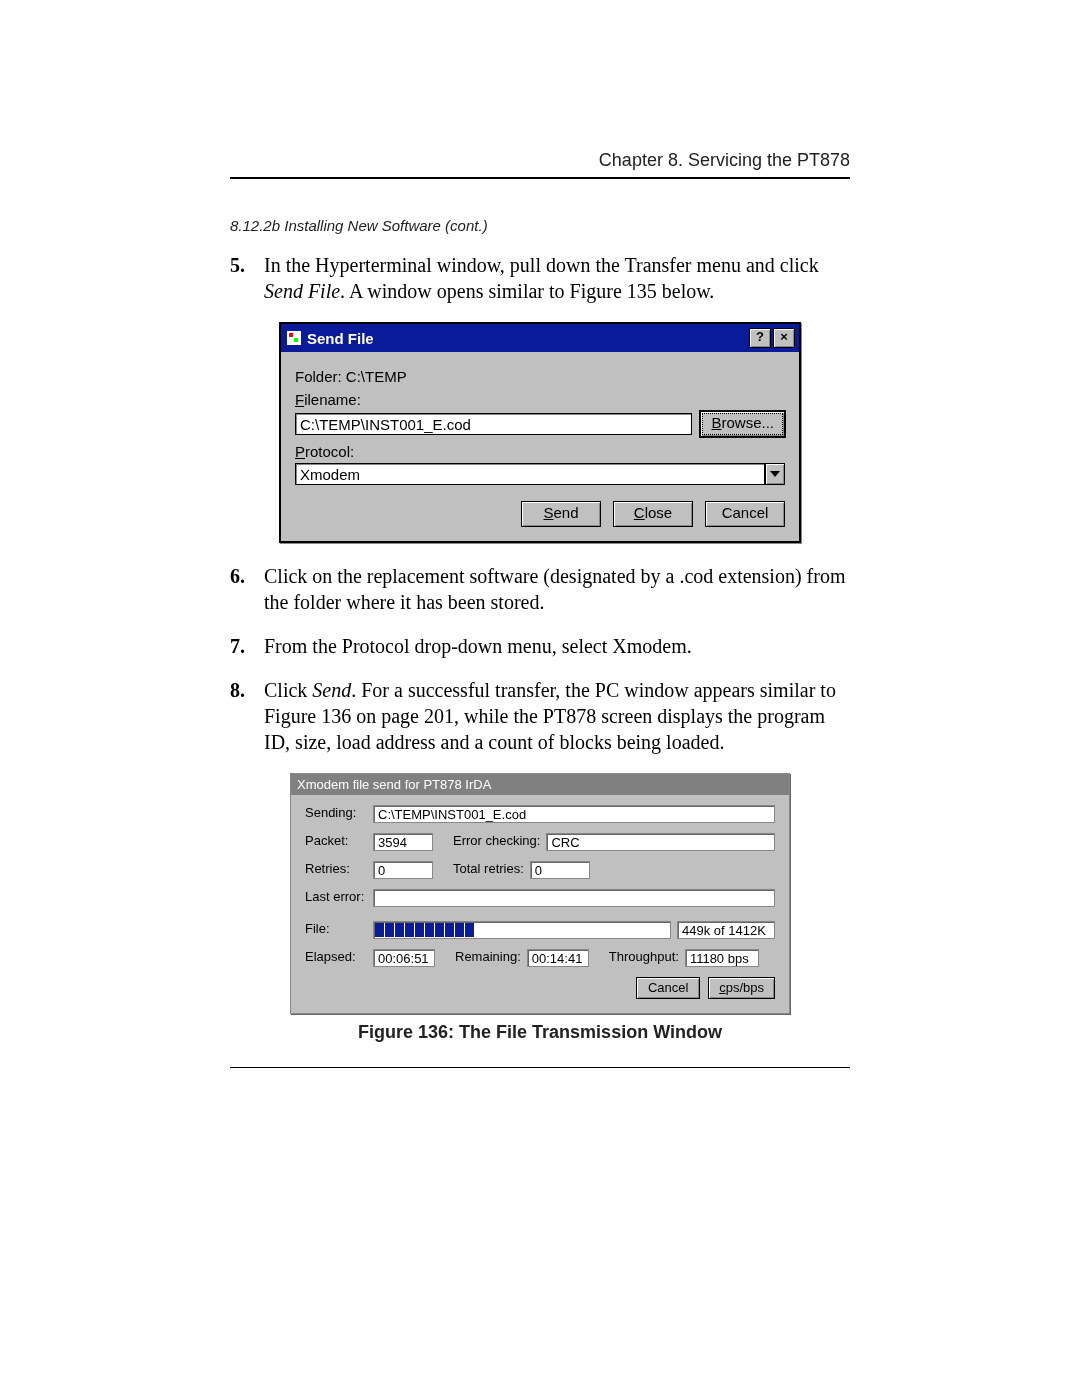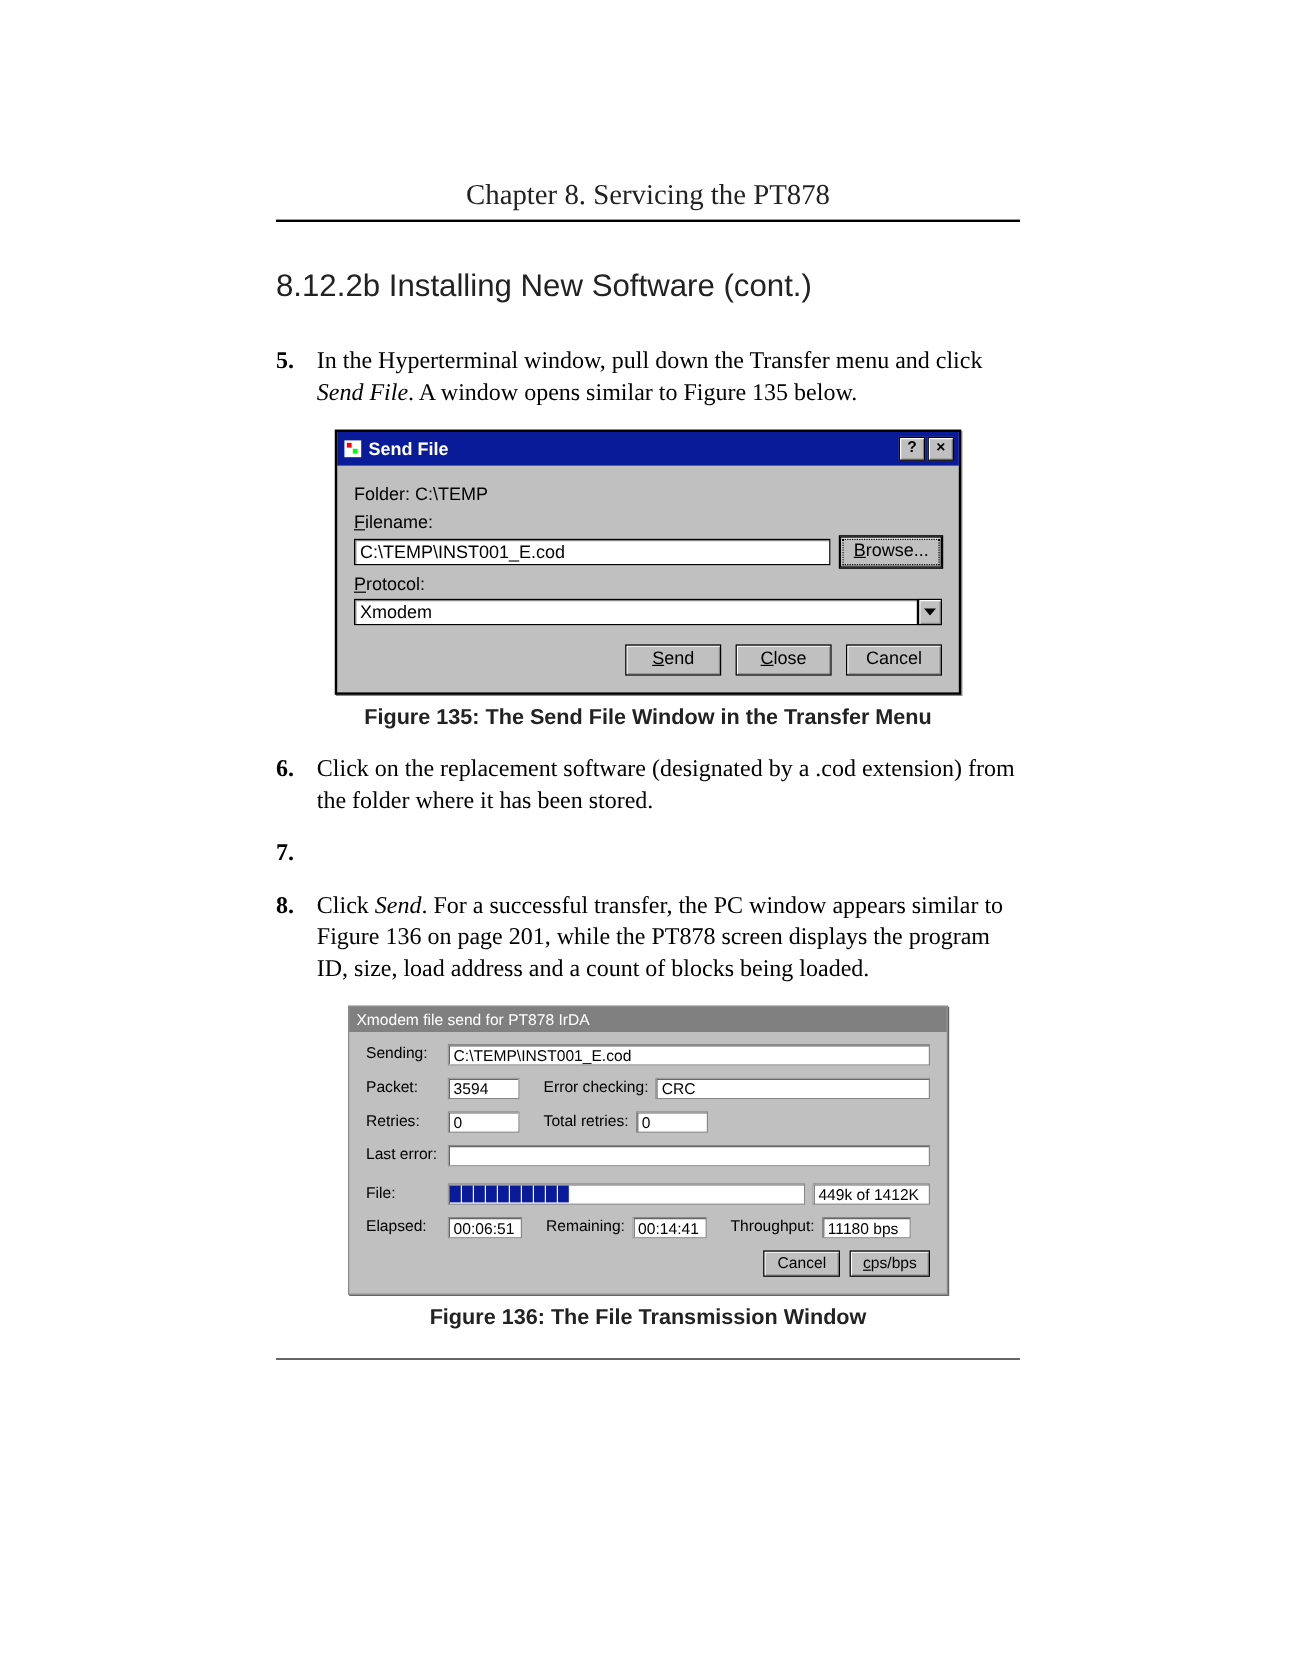--- a/index.html
+++ b/index.html
@@ -10,34 +10,35 @@
     width: 1080px;
   }
   .page {
     position: relative;
     width: 1080px;
     height: 1397px;
     box-sizing: border-box;
     padding: 150px 230px 120px 230px;
   }
   .chapter-header {
-    text-align: center;
-    font-size: 24px;
+    text-align: right;
+    font-size: 18px;
     color: #222;
     margin-bottom: 6px;
-    font-family: Liberation Serif, serif;
+    font-family: Liberation Sans, sans-serif;
   }
   .top-rule {
     border-top: 2px solid #000;
     margin-bottom: 38px;
   }
   .section-title {
-    font-size: 26px;
+    font-style: italic;
+    font-size: 15px;
     color: #222;
-    margin-bottom: 34px;
+    margin-bottom: 18px;
     font-family: "Trebuchet MS", Arial, sans-serif;
   }
   ol.steps {
     list-style: none;
     padding: 0;
     margin: 0 0 10px 0;
     font-size: 20px;
     line-height: 1.3;
   }
   ol.steps > li {
@@ -256,30 +257,30 @@
           <div class="w95-btn">
             <span class="underline-char">S</span><span>end</span>
           </div>
           <div class="w95-btn">
             <span class="underline-char">C</span><span>lose</span>
           </div>
           <div class="w95-btn">Cancel</div>
         </div>
       </div>
     </div>
-    <div class="fig-caption">Figure 135: The Send File Window in the Transfer Menu</div>
   </div>
 
   <ol class="steps">
     <li>
       <span class="num">6.</span>
       <span>Click on the replacement software (designated by a .cod extension) from the folder where it has been stored.</span>
     </li>
     <li>
       <span class="num">7.</span>
+      <span>From the Protocol drop-down menu, select Xmodem.</span>
     </li>
     <li>
       <span class="num">8.</span>
       <span>
         <span>Click </span><span class="italic">Send</span><span>. For a successful transfer, the PC window appears similar to Figure 136 on page 201, while the PT878 screen displays the program ID, size, load address and a count of blocks being loaded.</span>
       </span>
     </li>
   </ol>
 
   <div class="figure-wrap">

